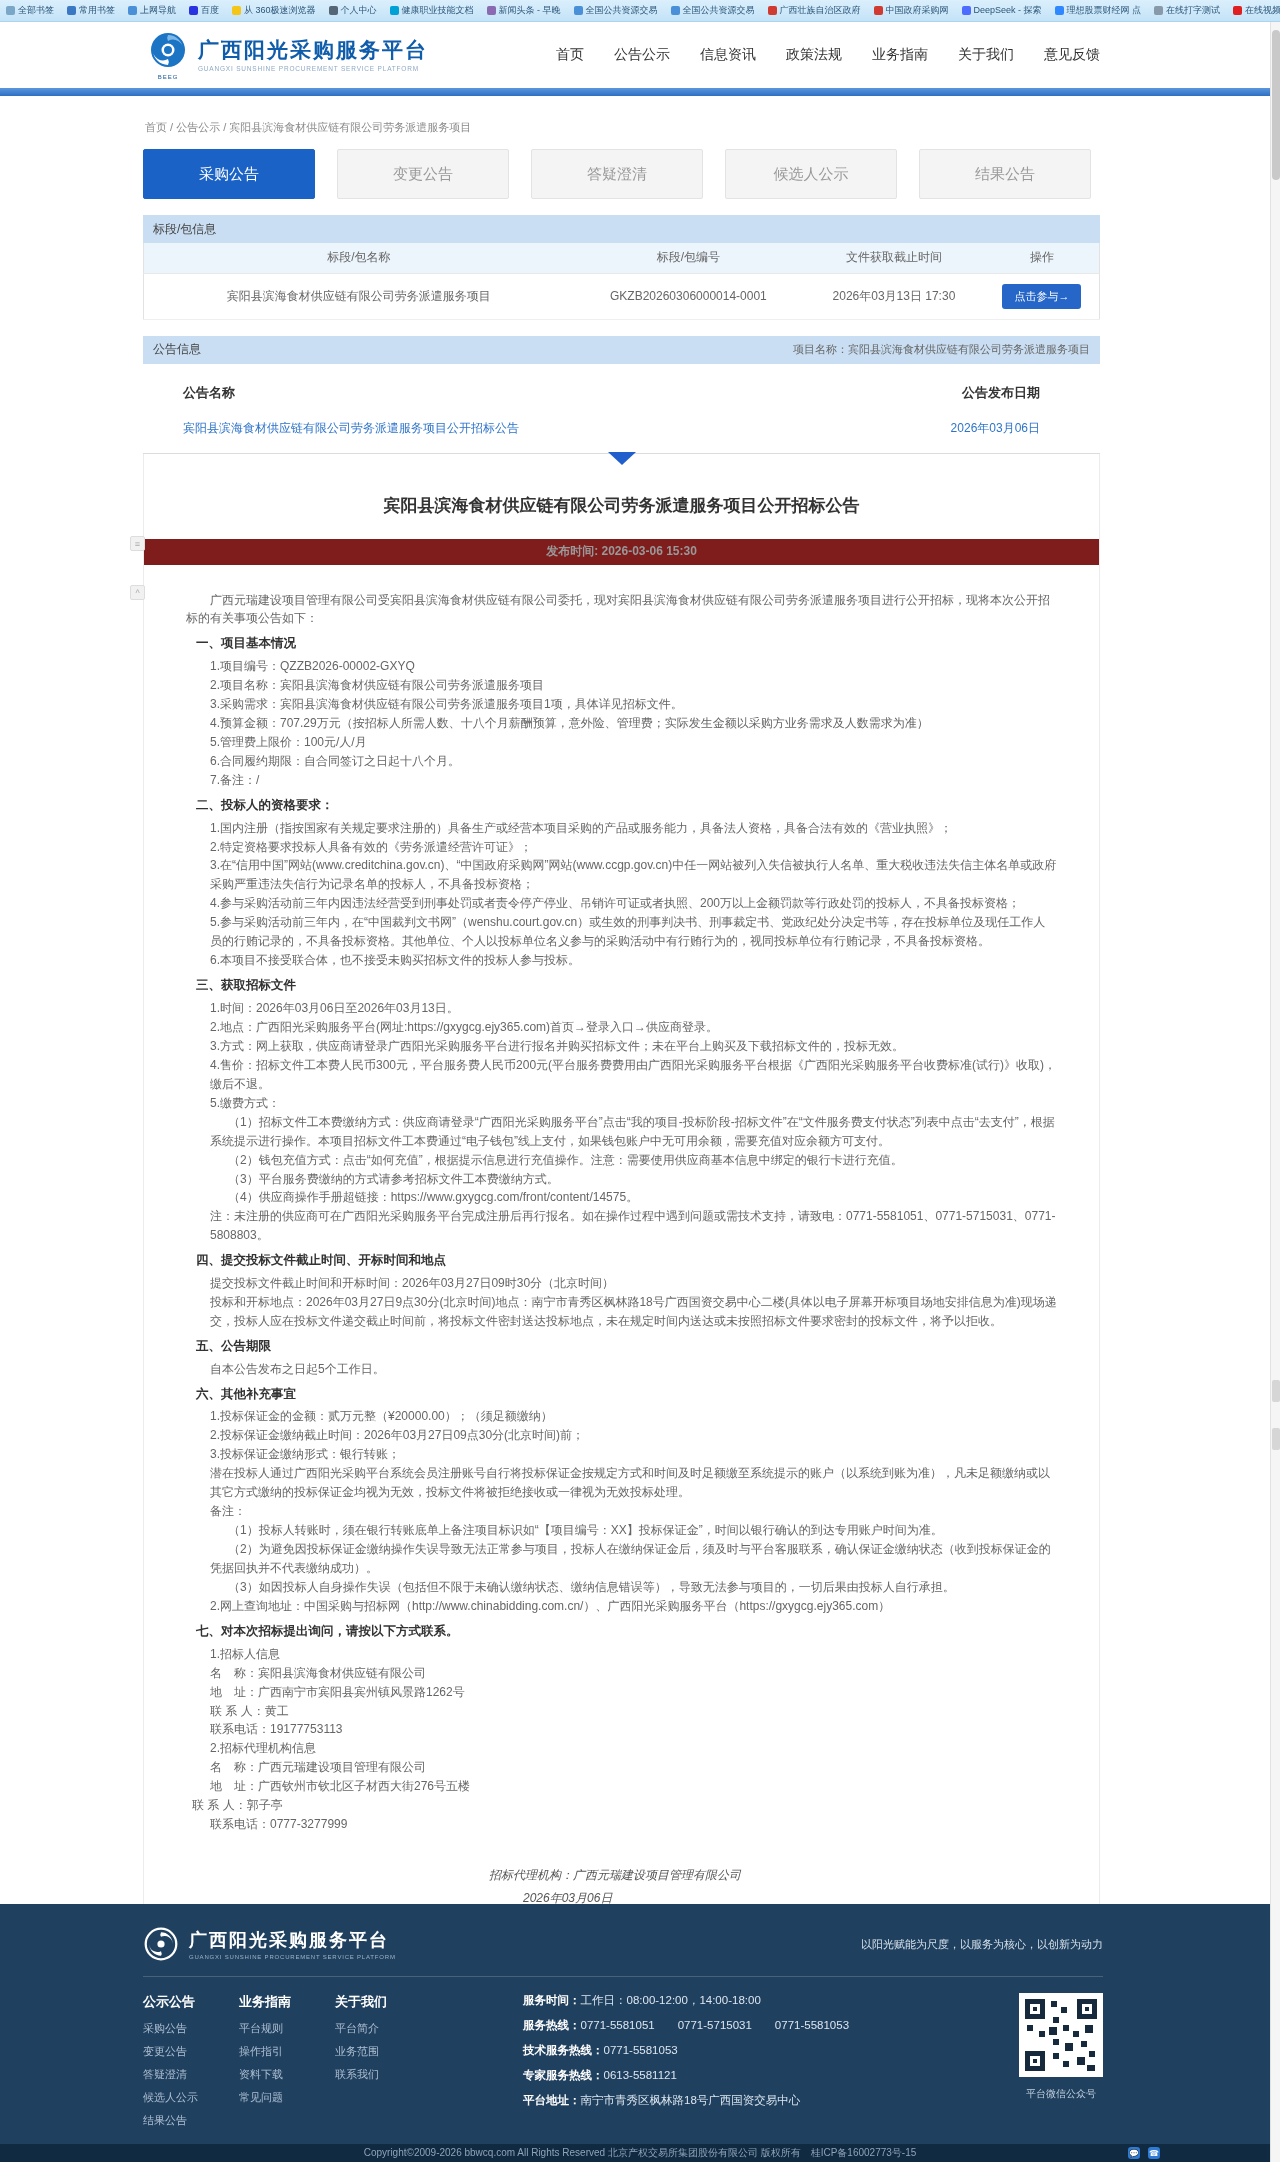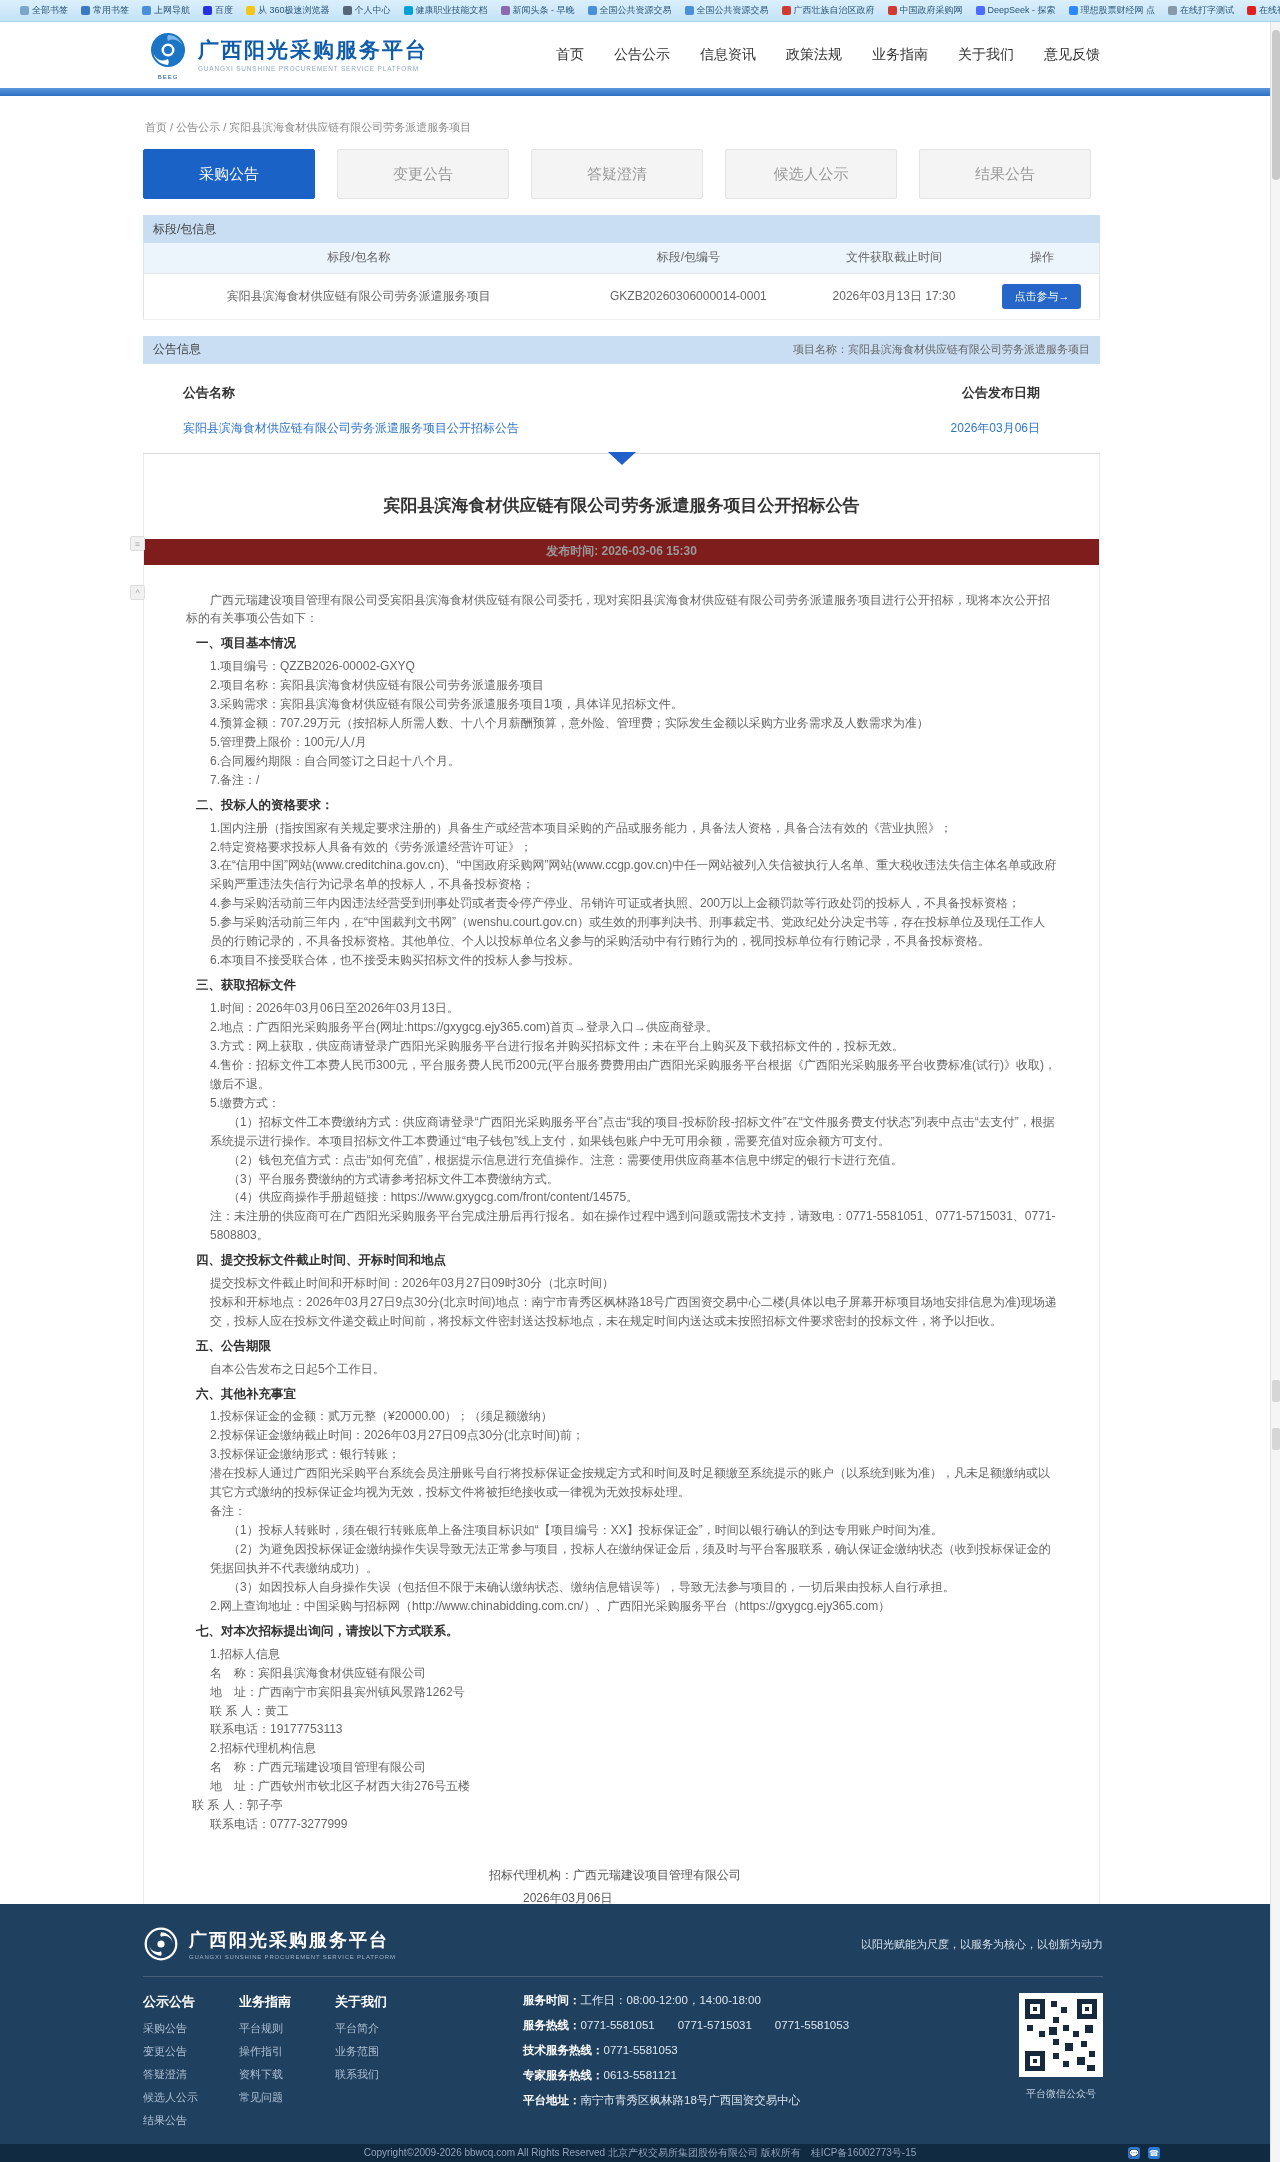--- a/index.html
+++ b/index.html
@@ -3,21 +3,21 @@
 <meta charset="utf-8">
 <style>
   * { margin:0; padding:0; box-sizing:border-box; }
   html,body { background:#fff; }
   body { font-family:"Liberation Sans","DejaVu Sans",sans-serif; }
   .page { position:relative; width:1280px; height:2162px; margin:0 auto; background:#fff;
           display:flex; flex-direction:column; overflow:hidden; }
 
   
   .bookmarks { height:22px; background:linear-gradient(#dbeffc,#c3e3f7); display:flex; align-items:center;
-               padding:0 20px; gap:13px; overflow:hidden; flex:0 0 auto; border-bottom:1px solid #aed3ec; }
+               padding:0 6px; gap:13px; overflow:hidden; flex:0 0 auto; border-bottom:1px solid #aed3ec; }
   .bm { display:flex; align-items:center; gap:3px; font-size:9px; color:#2c567a; white-space:nowrap; cursor:default; }
   .bm .fav { width:9px; height:9px; border-radius:2px; flex:0 0 auto; }
 
   
   .header { height:66px; background:#fff; display:flex; align-items:center; flex:0 0 auto; }
   .logo-wrap { display:flex; align-items:center; margin-left:148px; gap:10px; }
   .logo-circle { width:40px; height:40px; position:relative; }
   .logo-caption { font-size:6px; color:#16599f; text-align:center; letter-spacing:1px; }
   .logo-text-main { font-size:21px; font-weight:bold; color:#0f5cab; letter-spacing:2px; line-height:1.1; }
   .logo-text-sub { font-size:6.5px; color:#8fa9c6; letter-spacing:0.8px; margin-top:3px; }
@@ -56,21 +56,21 @@
   .annc { border:1px solid #ececec; border-top:none; margin-top:0; padding-bottom:36px; }
   .annc-title { text-align:center; font-size:17px; font-weight:bold; color:#333; padding:40px 60px 22px; }
   .pubbar { background:#7f1d1d; height:26px; display:flex; align-items:center; justify-content:center;
             font-size:12px; color:#999;font-weight:bold; }
   .body-txt { padding:26px 42px 0 42px; font-size:12px; color:#666; line-height:1.58; }
   .body-txt .p  { text-indent:2em; margin-bottom:2px; }
   .body-txt .h  { font-weight:bold; color:#333; font-size:12.5px; margin:6px 0 3px 10px; }
   .body-txt .i1 { margin-left:2em; }
   .body-txt .i0 { margin-left:0.5em; }
   .body-txt .i2 { margin-left:2em; text-indent:1.5em; }
-  .signoff { margin:30px 0 0 345px; font-size:12px; color:#555; line-height:1.9; }
+  .signoff { margin:30px 0 0 345px; font-size:12px; color:#555; line-height:1.9;font-style:italic; }
   .signoff .date { margin-left:34px; }
 
   
   .footer { flex:0 0 auto; height:240px; background:#20405f; color:#fff; position:relative; }
   .footer-inner { width:960px; margin-left:143px; padding-top:22px; }
   .f-top { display:flex; align-items:center; }
   .f-logo-circle { width:36px; height:36px; }
   .f-logo-txt { margin-left:10px; }
   .f-logo-main { font-size:18px; font-weight:bold; color:#fff; letter-spacing:2px; }
   .f-logo-sub { font-size:6px; color:#9db3c9; letter-spacing:0.8px; margin-top:2px; }

